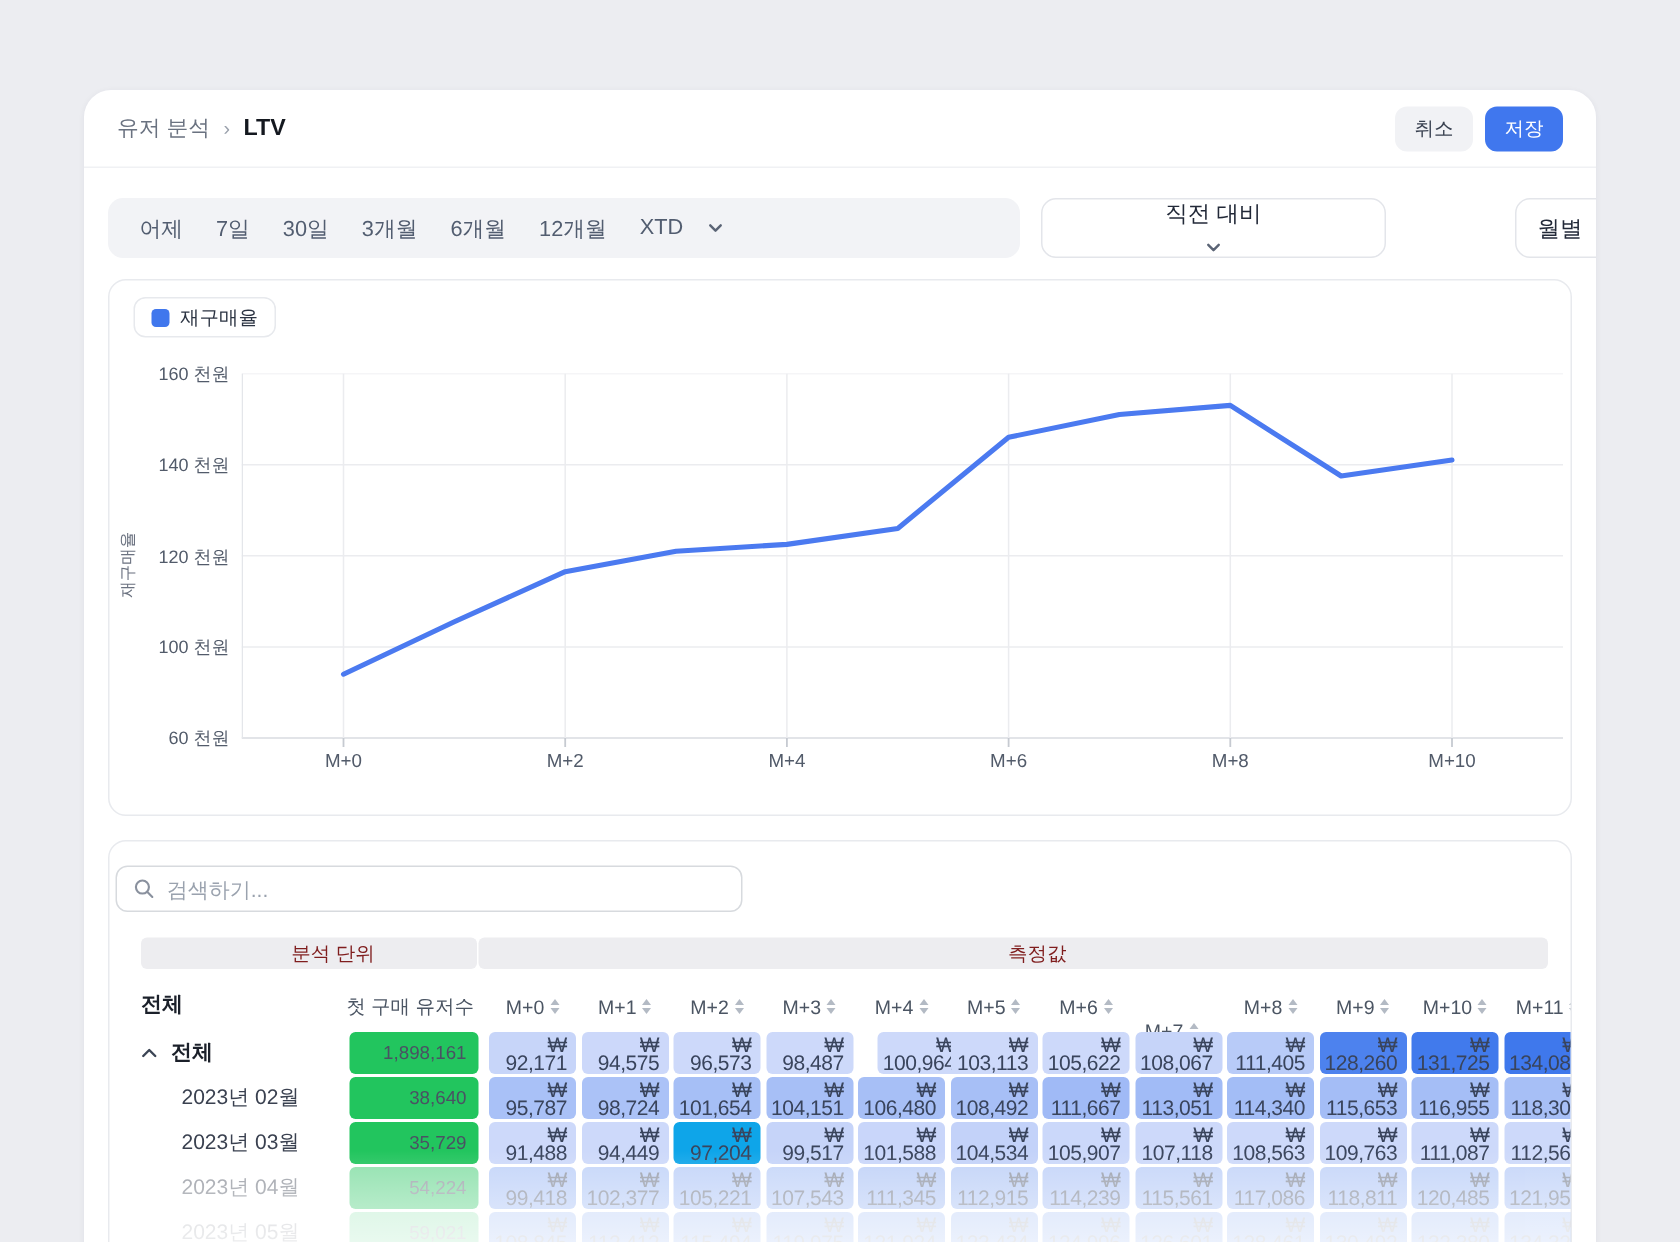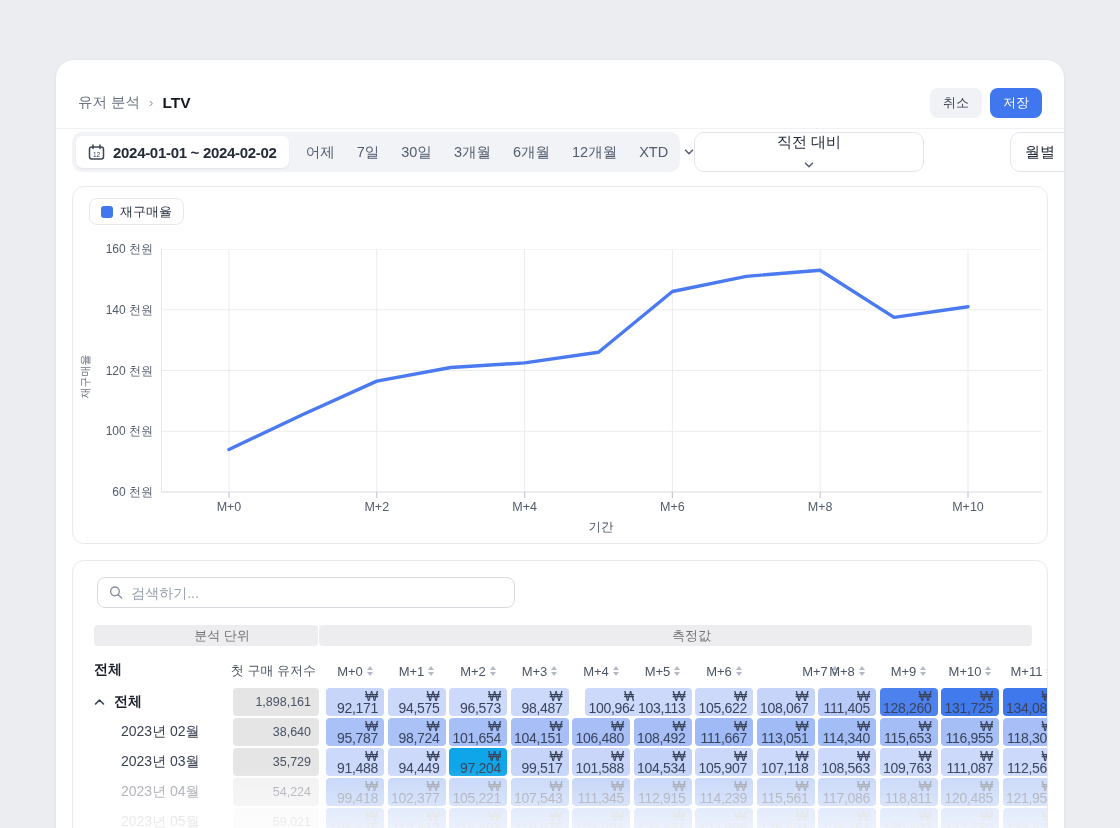--- a/index.html
+++ b/index.html
@@ -3,21 +3,21 @@
 <meta charset="utf-8">
 <style>
   * { margin:0; padding:0; box-sizing:border-box; }
   html,body { width:1120px; height:828px; overflow:hidden; }
   body { background:#ecedf1; font-family:"Liberation Sans","DejaVu Sans",sans-serif; position:relative; }
   .card { position:absolute; left:56px; top:60px; width:1008px; height:900px;
           background:#fff; border-radius:18px; box-shadow:0 1px 4px rgba(30,40,60,.06); overflow:hidden; }
   
   .cardheader { position:absolute; left:0; top:0; width:100%; height:52px;
                 display:flex; align-items:center; justify-content:space-between; padding:0 22px;
-                border-bottom:1px solid #f0f1f4;margin-top:17px; }
+                border-bottom:1px solid #f0f1f4; }
   .breadcrumb { display:flex; align-items:center; gap:9px; }
   .bc-link { font-size:14.5px; color:#6a7280; }
   .bc-sep { font-size:13px; color:#9aa1ac; }
   .pg-title { font-size:15.5px; color:#14181f; font-weight:700; }
   .headactions { display:flex; gap:8px; }
   .btn { height:30px; padding:0 13px; border:none; border-radius:8px; font-size:13px; cursor:pointer;
          font-family:inherit; display:flex; align-items:center; }
   .btn.ghost { background:#f1f2f5; color:#394150; }
   .btn.primary { background:#4077ee; color:#fff; }
   
@@ -45,43 +45,43 @@
   .legend .lbl { font-size:13px; color:#2b3342; }
   .ylab { position:absolute; left:-18px; top:182px; font-size:11px; color:#6b7280;
           transform:rotate(-90deg); transform-origin:center; width:60px; text-align:center; }
   .ytick { position:absolute; width:72px; text-align:right; font-size:12px; color:#525b6a; }
   .xtick { position:absolute; width:60px; text-align:center; font-size:12.5px; color:#525b6a; top:313px; }
   .xaxistitle { position:absolute; top:332px; left:288px; width:480px; text-align:center; font-size:12.5px; color:#4b5563; }
   #plot { position:absolute; left:88px; top:62px; }
   
   .tablecard { position:absolute; left:16px; top:500px; width:976px; height:330px;
                border:1px solid #e8eaee; border-radius:12px; overflow:hidden; }
-  .searchbox { position:absolute; left:24px; top:16px; width:418px; height:31px; border:1px solid #d7dade;
+  .searchbox { position:absolute; left:4px; top:16px; width:418px; height:31px; border:1px solid #d7dade;
                border-radius:8px; display:flex; align-items:center; gap:8px; padding:0 11px; background:#fff; }
   .searchbox input { border:none; outline:none; font-size:14px; color:#333; width:100%; font-family:inherit; }
   .searchbox input::placeholder { color:#9aa2ae; }
   .gpill { position:absolute; top:64px; height:21px; background:#ededf0; border-radius:4px;
-           display:flex; align-items:center; justify-content:center; font-size:13px; color:#737373;padding-left:32px; }
+           display:flex; align-items:center; justify-content:center; font-size:13px; color:#7f1d1d;padding-left:32px; }
   .gpill.dim { left:21px; width:224px; }
   .gpill.meas { left:246px; width:713px; }
   .colheadrow { position:absolute; left:0; top:98px; width:100%; height:24px; }
   .dimhead { position:absolute; left:21px; top:2px; font-size:14px; font-weight:700; color:#1b202a; }
   .counthead { position:absolute; left:123px; top:3px; width:120px; text-align:right; font-size:13px; color:#4b5563; }
   .vhead { position:absolute; top:0; width:62px; height:24px; display:flex; align-items:center;
            justify-content:center; gap:4px; font-size:13px; color:#4b5563; cursor:pointer; }
   .sort { display:inline-flex; flex-direction:column; gap:2px; }
   .sort i { width:0; height:0; border-left:3.5px solid transparent; border-right:3.5px solid transparent; }
   .sort .up { border-bottom:4px solid #b3bac4; }
   .sort .dn { border-top:4px solid #b3bac4; }
   #rows { position:absolute; left:0; top:126px; width:100%; }
   .trow { position:relative; height:30px; }
   .rlabel { position:absolute; left:21px; top:6px; font-size:14px; color:#3a4150; display:flex; align-items:center; gap:9px; }
   .trow.total .rlabel { font-weight:700; color:#1b202a; }
   .trow.sub .rlabel { left:48px; }
-  .ccell { position:absolute; left:160px; top:1px; width:86px; height:28px; background:#e5e5e5; border-radius:4px;
+  .ccell { position:absolute; left:160px; top:1px; width:86px; height:28px; background:#22c55e; border-radius:4px;
            display:flex; align-items:center; justify-content:flex-end; padding-right:8px;
            font-size:12.5px; color:#4a5263; }
   .vcell { position:absolute; top:1px; width:58px; height:28px; border-radius:4px;
            display:flex; align-items:center; justify-content:flex-end; padding-right:6px;
            font-size:14px; letter-spacing:-0.3px; color:#39445c; white-space:pre-line;
            text-align:right; line-height:12px; }
   .fadeout { position:absolute; left:0; right:0; top:206px; height:124px; pointer-events:none;
              background:linear-gradient(180deg, rgba(255,255,255,0) 0%, rgba(255,255,255,.9) 80%); }
 </style>
 </head>
@@ -96,29 +96,20 @@
       <span class="pg-title">LTV</span>
     </div>
     <div class="headactions">
       <button class="btn ghost">취소</button>
       <button class="btn primary">저장</button>
     </div>
   </div>
 
   <div class="filterrow">
     <div class="dategroup">
-      <div class="datepill">
-        <svg class="calicon" width="17" height="17" viewBox="0 0 17 17">
-          <rect x="1.5" y="3" width="14" height="12" rx="2.2" fill="none" stroke="#3c4454" stroke-width="1.5"></rect>
-          <line x1="5" y1="1" x2="5" y2="4.4" stroke="#3c4454" stroke-width="1.5" stroke-linecap="round"></line>
-          <line x1="12" y1="1" x2="12" y2="4.4" stroke="#3c4454" stroke-width="1.5" stroke-linecap="round"></line>
-          <text id="cal-day" x="8.5" y="12.6" text-anchor="middle" font-size="6.5" fill="#3c4454" font-family="Liberation Sans, sans-serif">12</text>
-        </svg>
-        <span class="datetext">2024-01-01 ~ 2024-02-02</span>
-      </div>
       <div class="quickbtns" id="quickranges">
           <span class="qbtn">어제</span>
           <span class="qbtn">7일</span>
           <span class="qbtn">30일</span>
           <span class="qbtn">3개월</span>
           <span class="qbtn">6개월</span>
           <span class="qbtn">12개월</span>
           <span class="qbtn">XTD</span>
         </div>
       <svg class="chev" viewBox="0 0 12 12" style="margin-left:4px">
@@ -174,21 +165,20 @@
         <polyline points="68,200.475 141.9,165.54375000000002 215.8,132.13125 289.70000000000005,118.46249999999999 363.6,113.90625 437.5,103.27499999999999 511.40000000000003,42.525 585.3000000000001,27.337500000000002 659.2,21.2625 733.1,68.34375 807,57.7125" fill="none" stroke="#4b7af0" stroke-width="3.4" stroke-linejoin="round" stroke-linecap="round"></polyline>
       </svg>
     <div id="xlabels">
         <span class="xtick" style="left: 126px;">M+0</span>
         <span class="xtick" style="left: 273.8px;">M+2</span>
         <span class="xtick" style="left: 421.6px;">M+4</span>
         <span class="xtick" style="left: 569.4px;">M+6</span>
         <span class="xtick" style="left: 717.2px;">M+8</span>
         <span class="xtick" style="left: 865px;">M+10</span>
       </div>
-    <div class="xaxistitle">기간</div>
   </div>
 
   <div class="tablecard">
     <div class="searchbox">
       <svg width="15" height="15" viewBox="0 0 15 15">
         <circle cx="6.3" cy="6.3" r="4.6" fill="none" stroke="#8a919e" stroke-width="1.5"></circle>
         <line x1="9.8" y1="9.8" x2="13.3" y2="13.3" stroke="#8a919e" stroke-width="1.5" stroke-linecap="round"></line>
       </svg>
       <input type="text" placeholder="검색하기..." style="">
     </div>
@@ -240,21 +230,21 @@
               <i class="dn"></i>
             </span>
           </div>
           <div class="vhead" style="left: 620px;">
             <span>M+6</span>
             <span class="sort">
               <i class="up"></i>
               <i class="dn"></i>
             </span>
           </div>
-          <div class="vhead" style="left: 716px;">
+          <div class="vhead" style="left: 677px; margin-top: 16px;">
             <span>M+7</span>
             <span class="sort">
               <i class="up"></i>
               <i class="dn"></i>
             </span>
           </div>
           <div class="vhead" style="left: 743px;">
             <span>M+8</span>
             <span class="sort">
               <i class="up"></i>

